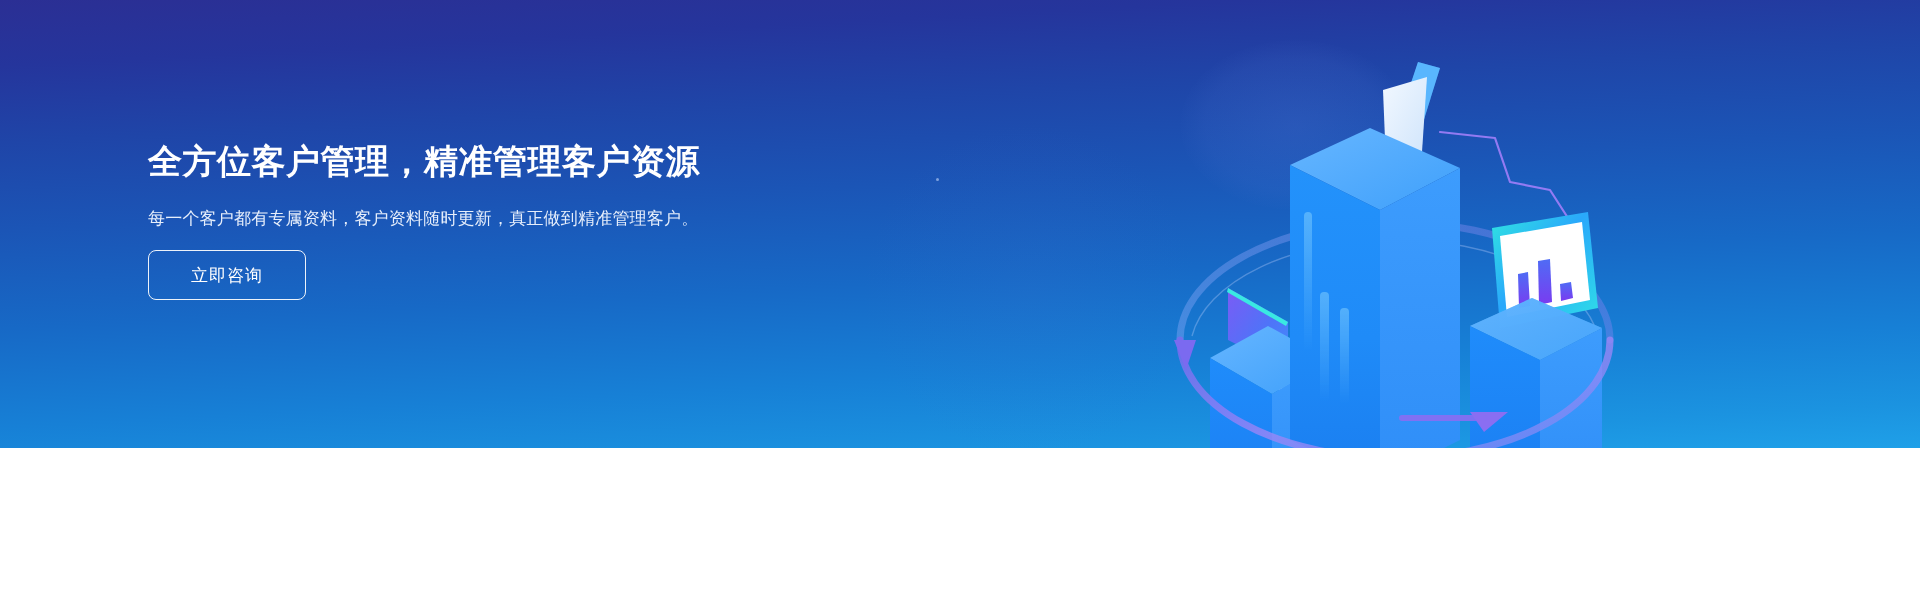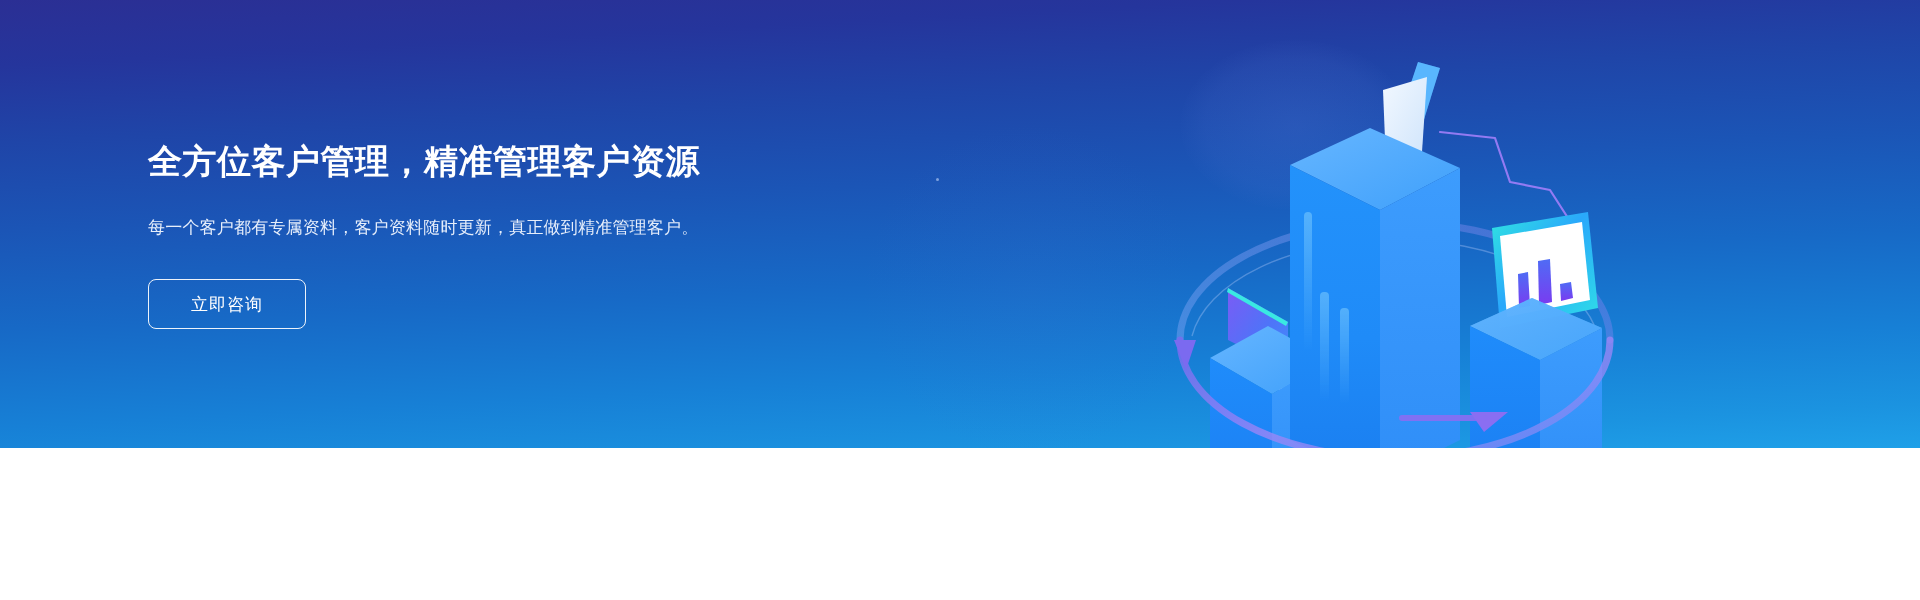--- a/index.html
+++ b/index.html
@@ -67,34 +67,34 @@
   #headline {
     color: #ffffff;
     font-size: 34px;
     font-weight: 700;
     line-height: 1.25;
     letter-spacing: 0.5px;
     white-space: nowrap;
   }
 
   #subhead {
-    margin-top: 31px;
+    margin-top: 22px;
     color: #e6eefb;
     font-size: 17px;
     font-weight: 400;
     line-height: 1.62;
     width: 600px;
     letter-spacing: 0.2px;
   }
 
   #cta {
     display: inline-flex;
     align-items: center;
     justify-content: center;
-    margin-top: 38px;
+    margin-top: 18px;
     width: 158px;
     height: 50px;
     border: 1.6px solid rgba(255,255,255,0.92);
     border-radius: 8px;
     background: transparent;
     color: #ffffff;
     font-size: 17px;
     font-family: inherit;
     letter-spacing: 1px;
     cursor: pointer;

